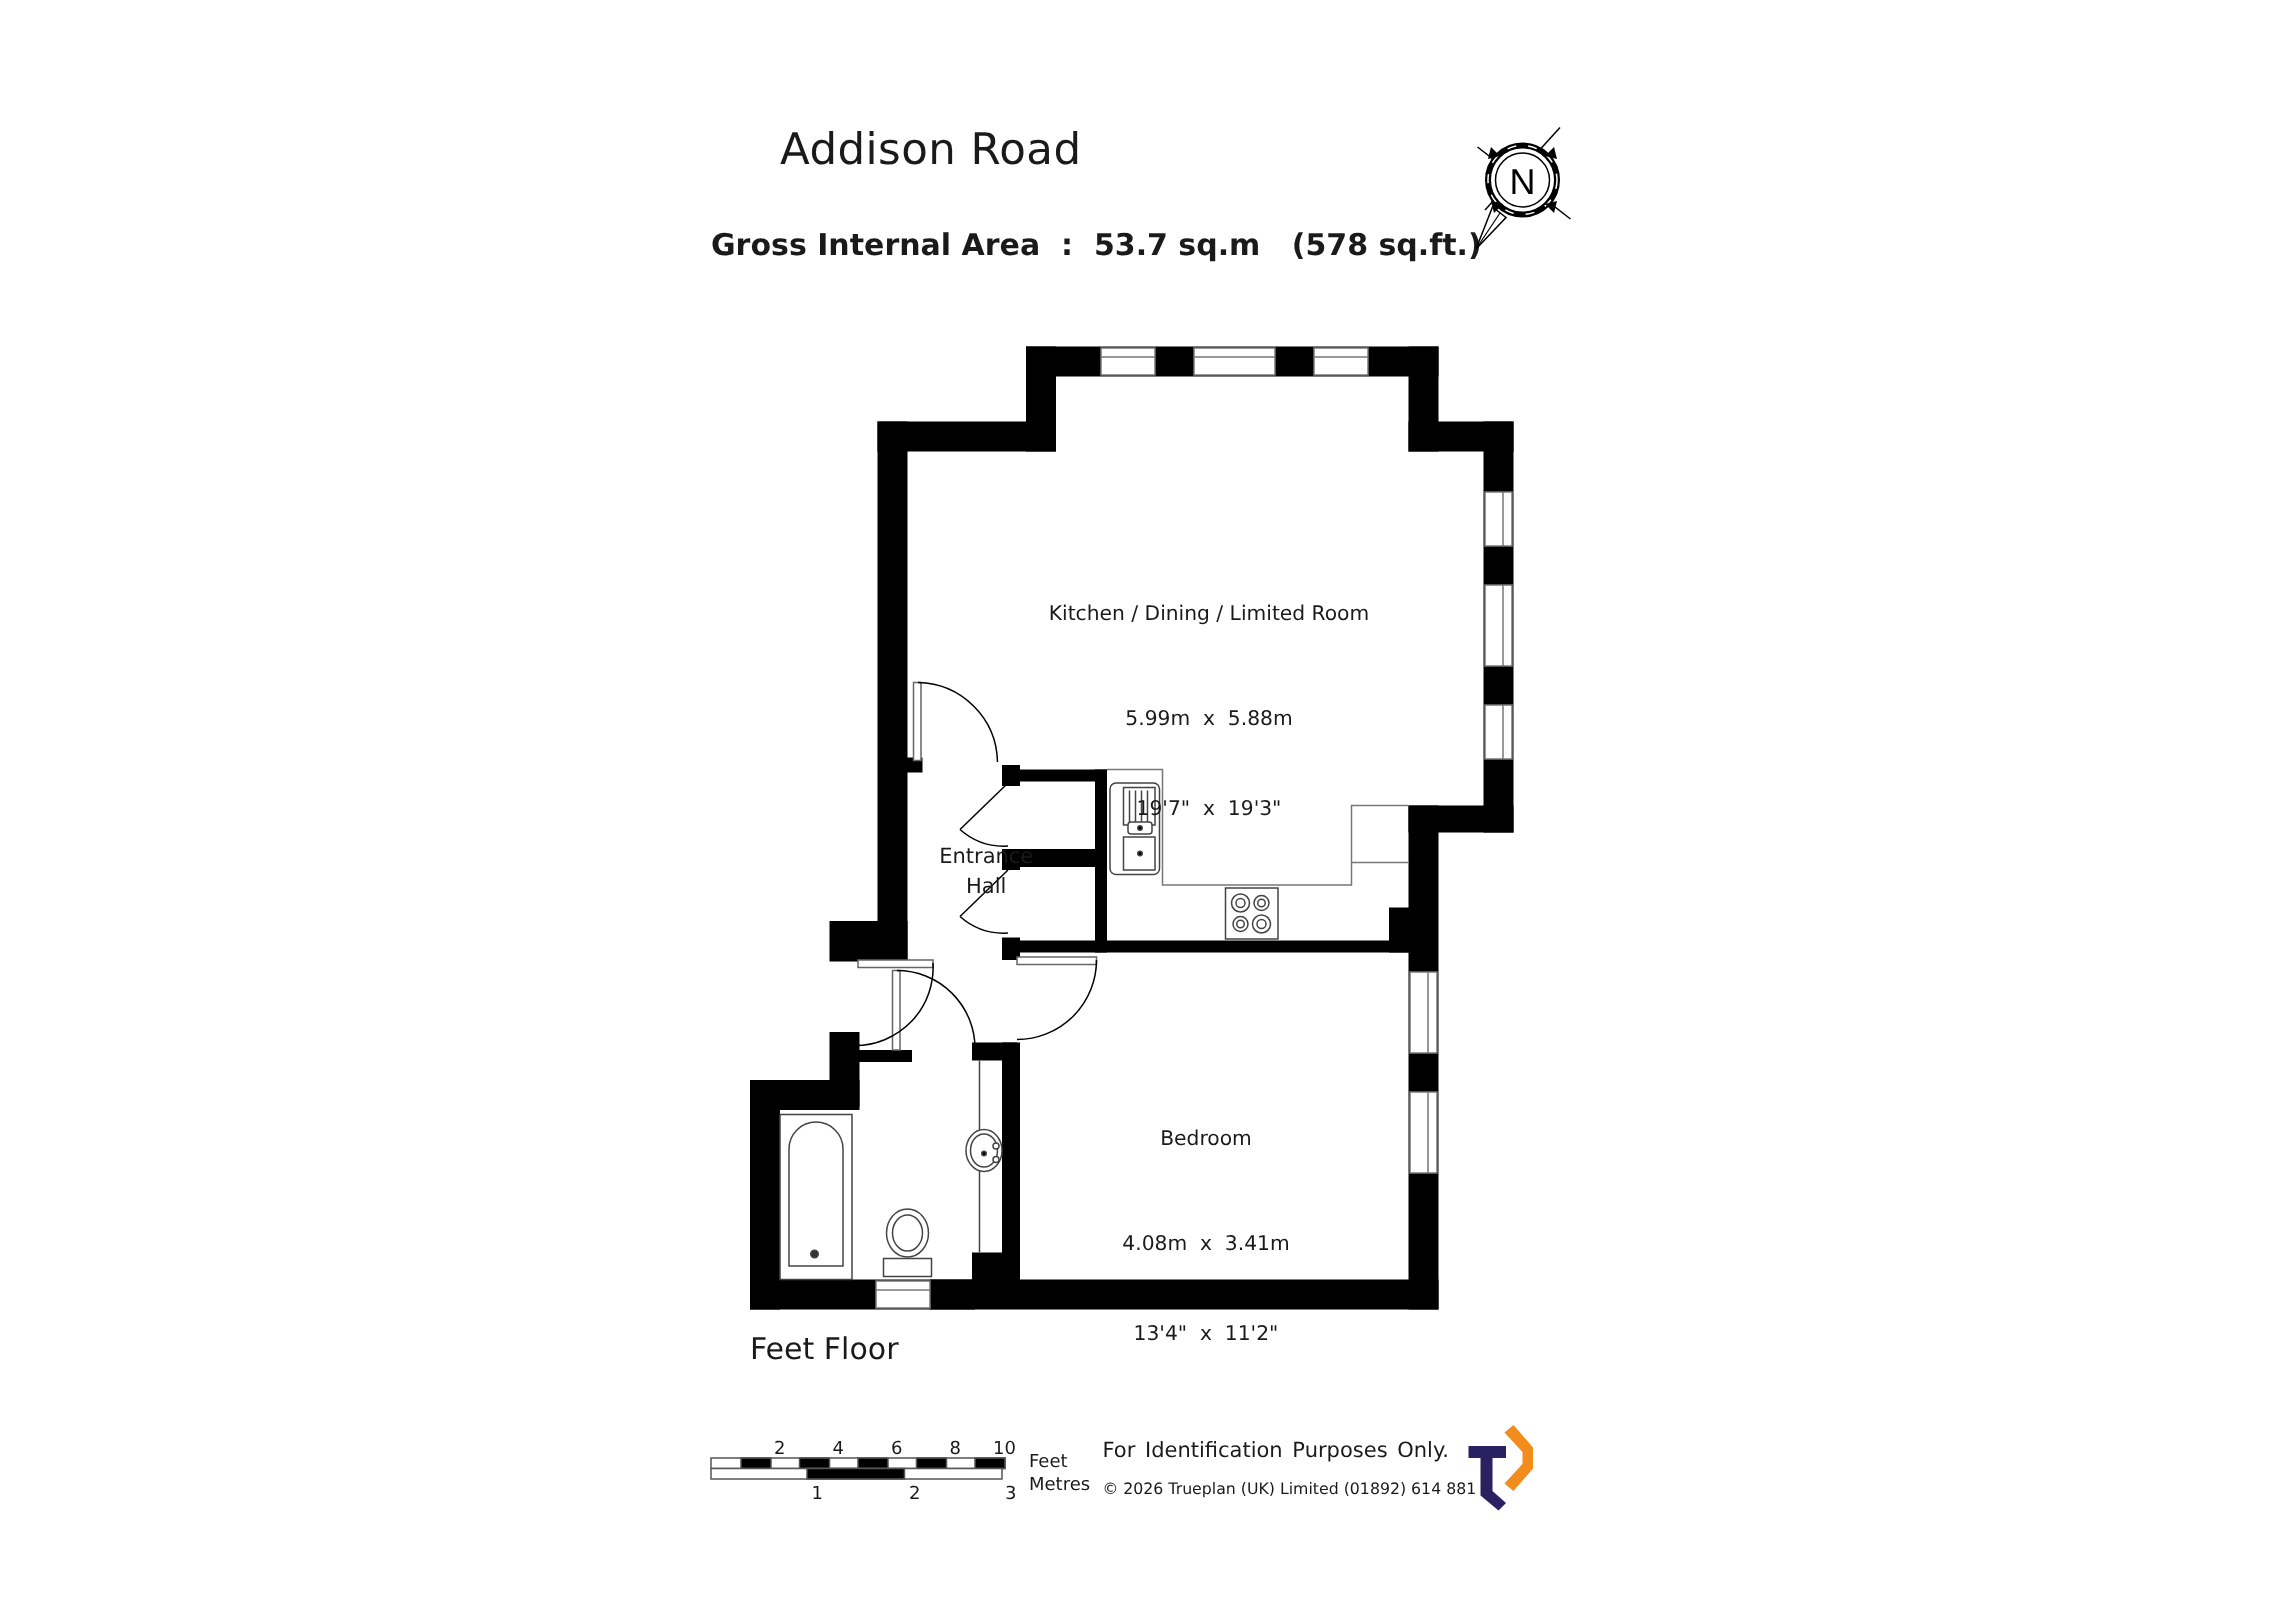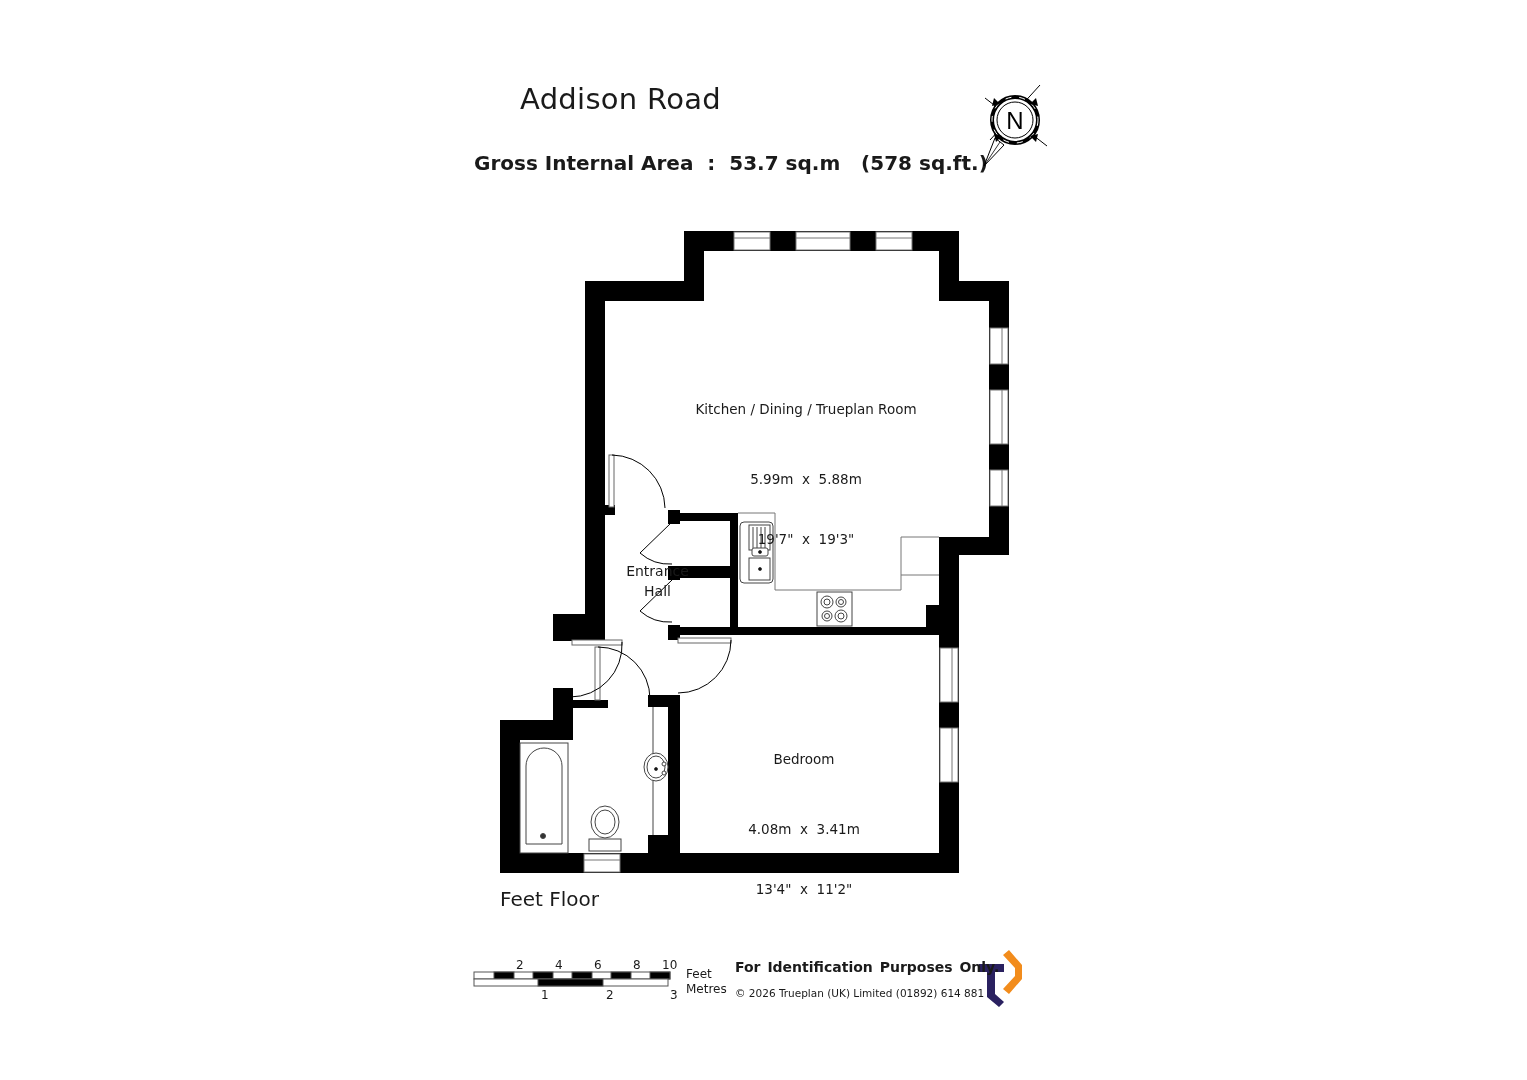--- a/index.html
+++ b/index.html
@@ -6,21 +6,21 @@
     body { width: 1527px; height: 1080px; position: relative; overflow: hidden;
            font-family: "DejaVu Sans", "Liberation Sans", sans-serif; color: #1a1a1a; }
     .abs { position: absolute; }
     .title { left: 500px; top: 82px; font-size: 29px; font-weight: 400; letter-spacing: 0.3px; margin-left: 20px; }
     .gia { left: 474px; top: 151px; font-size: 20px; font-weight: 700; white-space: pre; }
     .floor-label { left: 500px; top: 887px; font-size: 20px; }
     .room-label { position: absolute; text-align: center; font-size: 13.5px; line-height: 20px; transform: translateX(-50%); white-space: pre; }
     .room-label .name { margin-bottom: 10px; display: block; }
     .room-label span { display: block; }
     .hall-label { font-size: 14px; line-height: 20px; padding-left: 41px; }
-    .disclaimer { left: 735px; top: 959px; font-size: 14px; word-spacing: 2px; font-weight: bold; }
+    .disclaimer { left: 735px; top: 959px; font-size: 14px; word-spacing: 2px; }
     .copyright { left: 735px; top: 987px; font-size: 10.5px; }
     .scale-lbl { font-size: 12px; }
     svg { position: absolute; left: 0; top: 0; }
   </style>
 </head>
 <body>
 
 <div class="abs title">Addison Road</div>
 <div class="abs gia">Gross Internal Area  :  53.7 sq.m   (578 sq.ft.)</div>
 
@@ -181,21 +181,21 @@
     <rect x="538" y="979" width="65" height="7" fill="#000"></rect>
   </g>
 
   <g>
     <path d="M 979 964 L 1004 964 L 1004 972 L 995 972 L 995 994 L 1004 1002 L 999 1007 L 987 997 L 987 972 L 979 972 Z" fill="#2a2160"></path>
     <path d="M 1009 950 L 1022 965 L 1022 979 L 1009 994 L 1003 989 L 1015 976 L 1015 968 L 1003 955 Z" fill="#f28c1c"></path>
   </g>
 </svg>
 
 <div class="room-label" style="left:806px; top:359px;">
-  <span class="name">Kitchen / Dining / Trueplan Room</span>
+  <span class="name">Kitchen / Dining / Limited Room</span>
   <span>5.99m  x  5.88m</span>
   <span>19'7"  x  19'3"</span>
 </div>
 <div class="room-label" style="left:804px; top:709px;">
   <span class="name">Bedroom</span>
   <span>4.08m  x  3.41m</span>
   <span>13'4"  x  11'2"</span>
 </div>
 <div class="room-label hall-label" style="left:637px; top:561px;">Entrance
 Hall</div>

